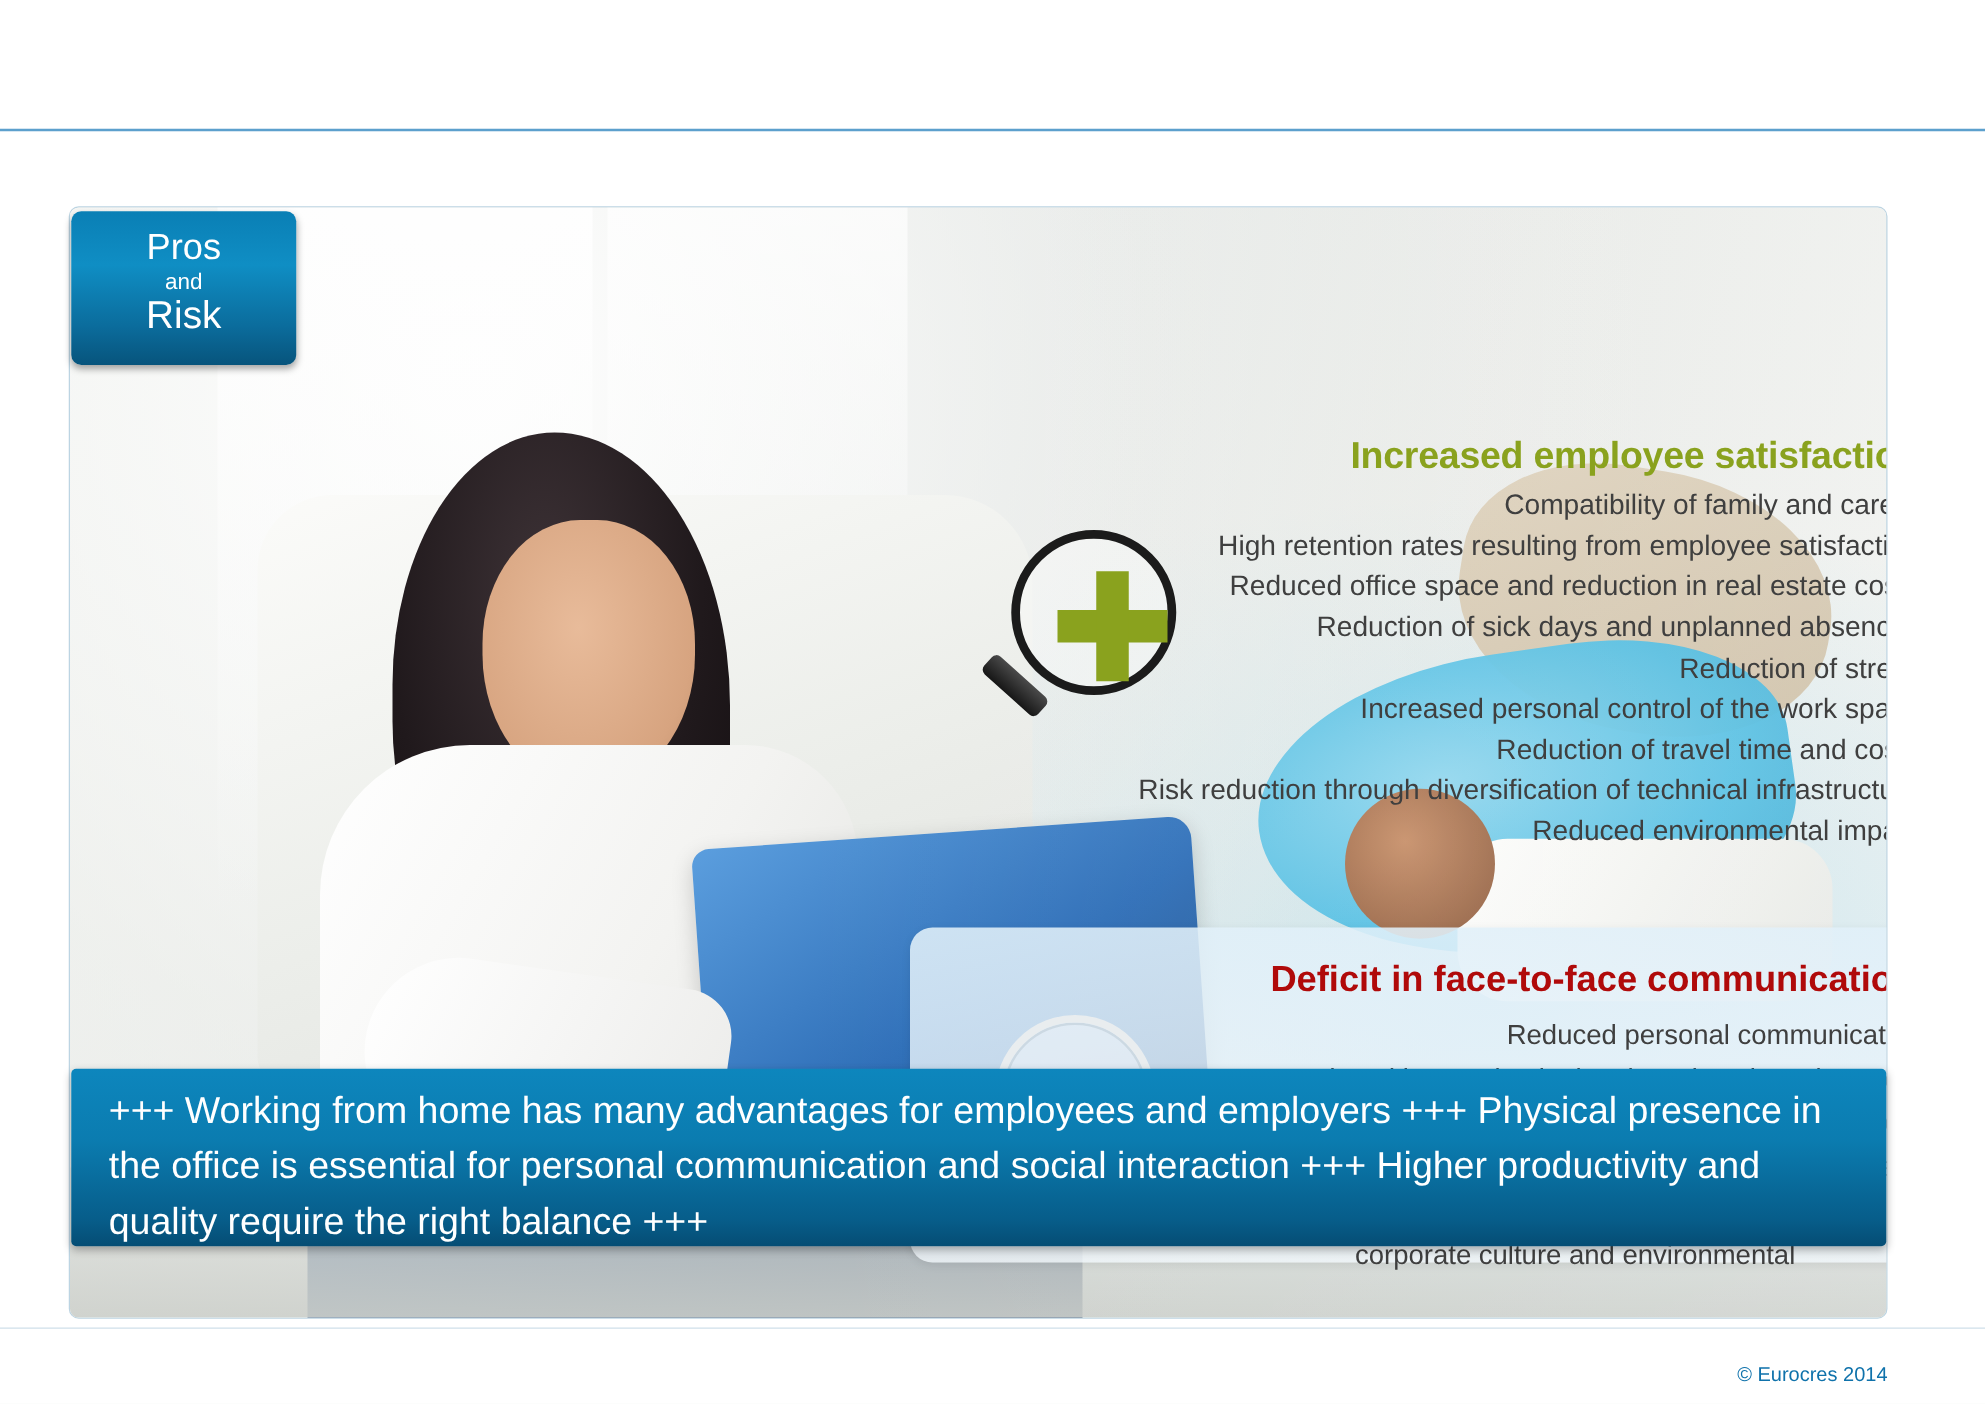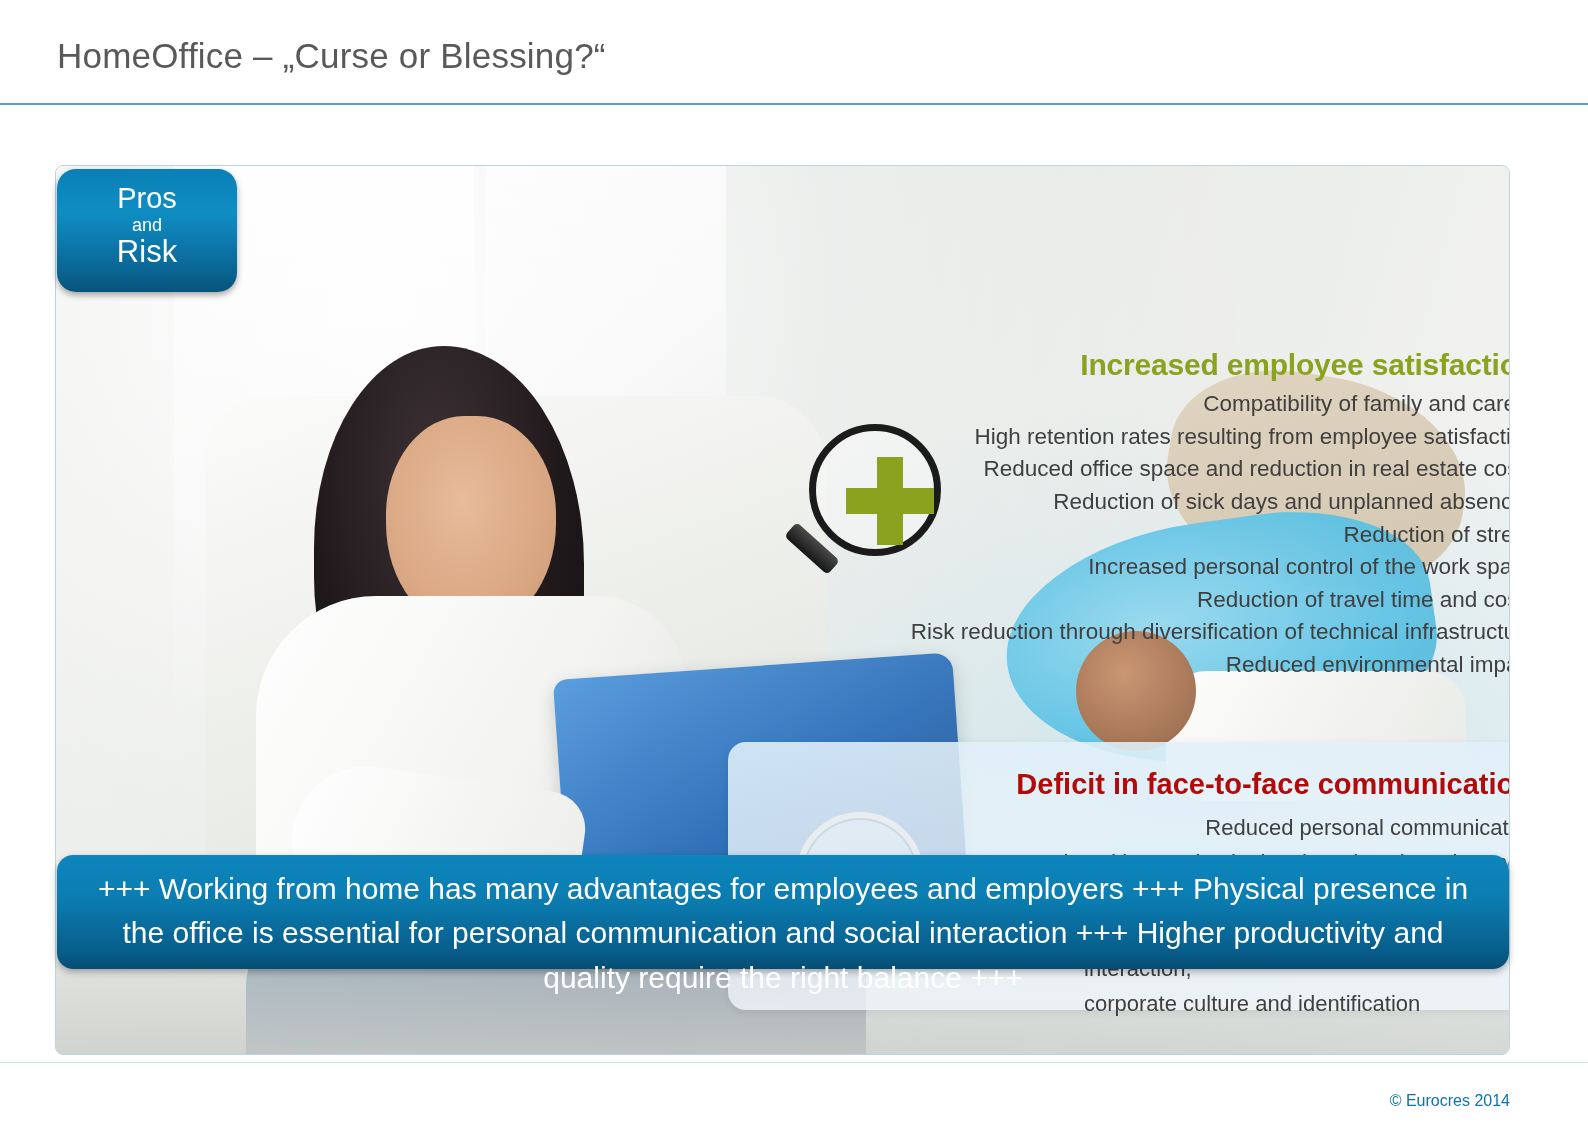--- a/index.html
+++ b/index.html
@@ -161,21 +161,21 @@
     background: linear-gradient(90deg, rgba(255,255,255,0) 40%, rgba(255,255,255,0.12) 100%);
   }
 
   
   .pros-cons-badge {
     position: absolute;
     left: 57px;
     top: 169px;
     width: 180px;
     height: 123px;
-    border-radius: 19px;
+    border-radius: 8px;
     background: linear-gradient(180deg, #0a7fb5 0%, #0f8ec4 35%, #0b6c9c 75%, #07547c 100%);
     box-shadow: 0 3px 6px rgba(0,0,0,0.35);
     color: #ffffff;
     text-align: center;
     padding-top: 14px;
   }
   .pros-cons-badge .pros { font-size: 29px; line-height: 1.06; }
   .pros-cons-badge .and { font-size: 18px; line-height: 1.25; text-align: center; }
   .pros-cons-badge .cons { font-size: 31px; line-height: 1.06; }
 
@@ -308,26 +308,26 @@
     border-radius: 5px;
     transform: rotate(42deg);
   }
 
   
   .banner {
     position: absolute;
     left: 57px;
     top: 855px;
     width: 1452px;
-    height: 114px;
-    border-radius: 16px;
+    height: 142px;
+    border-radius: 4px;
     background: linear-gradient(180deg, #0d86bd 0%, #0b7cb0 40%, #075d8a 85%, #054d74 100%);
     box-shadow: 0 3px 7px rgba(0,0,0,0.3);
     color: #ffffff;
-    text-align: center;
+    text-align: left;
     padding: 12px 30px 0 30px;
     font-size: 30px;
     line-height: 1.48;
   }
 
   .copyright {
     position: absolute;
     right: 78px;
     top: 1072px;
     font-size: 16px;
@@ -340,21 +340,20 @@
     top: 1062px;
     width: 1588px;
     height: 1px;
     background: #cfe0ea;
   }
 </style>
 </head>
 <body>
 
 <div class="slide-header">
-  <div class="slide-title">HomeOffice – „Curse or Blessing?“</div>
   <div class="header-rule"></div>
 </div>
 
 <div class="content-card">
 
   <div class="photo">
     <div class="wall-window"></div>
     <div class="wall-window2"></div>
     <div class="cushion-beige"></div>
     <div class="cushion-blue"></div>
@@ -395,21 +394,21 @@
     </div>
   </div>
 
   <div class="cons-panel">
     <div class="cons-heading">Deficit in face-to-face communication</div>
     <ul class="cons-list">
       <li>Reduced personal communication</li>
       <li>Reduced integration in the shared work environment</li>
       <li>No opportunity for spontaneous and immediate team work</li>
       <li class="wrap">Risk of losing the sense of community, social interaction,</li>
-      <li class="wrap">corporate culture and identification</li>
+      <li class="wrap">corporate culture and environmental</li>
     </ul>
 
     <div class="magnifier-minus">
       <div class="handle"></div>
       <div class="glass">
         <div class="minus"></div>
       </div>
     </div>
   </div>
 

